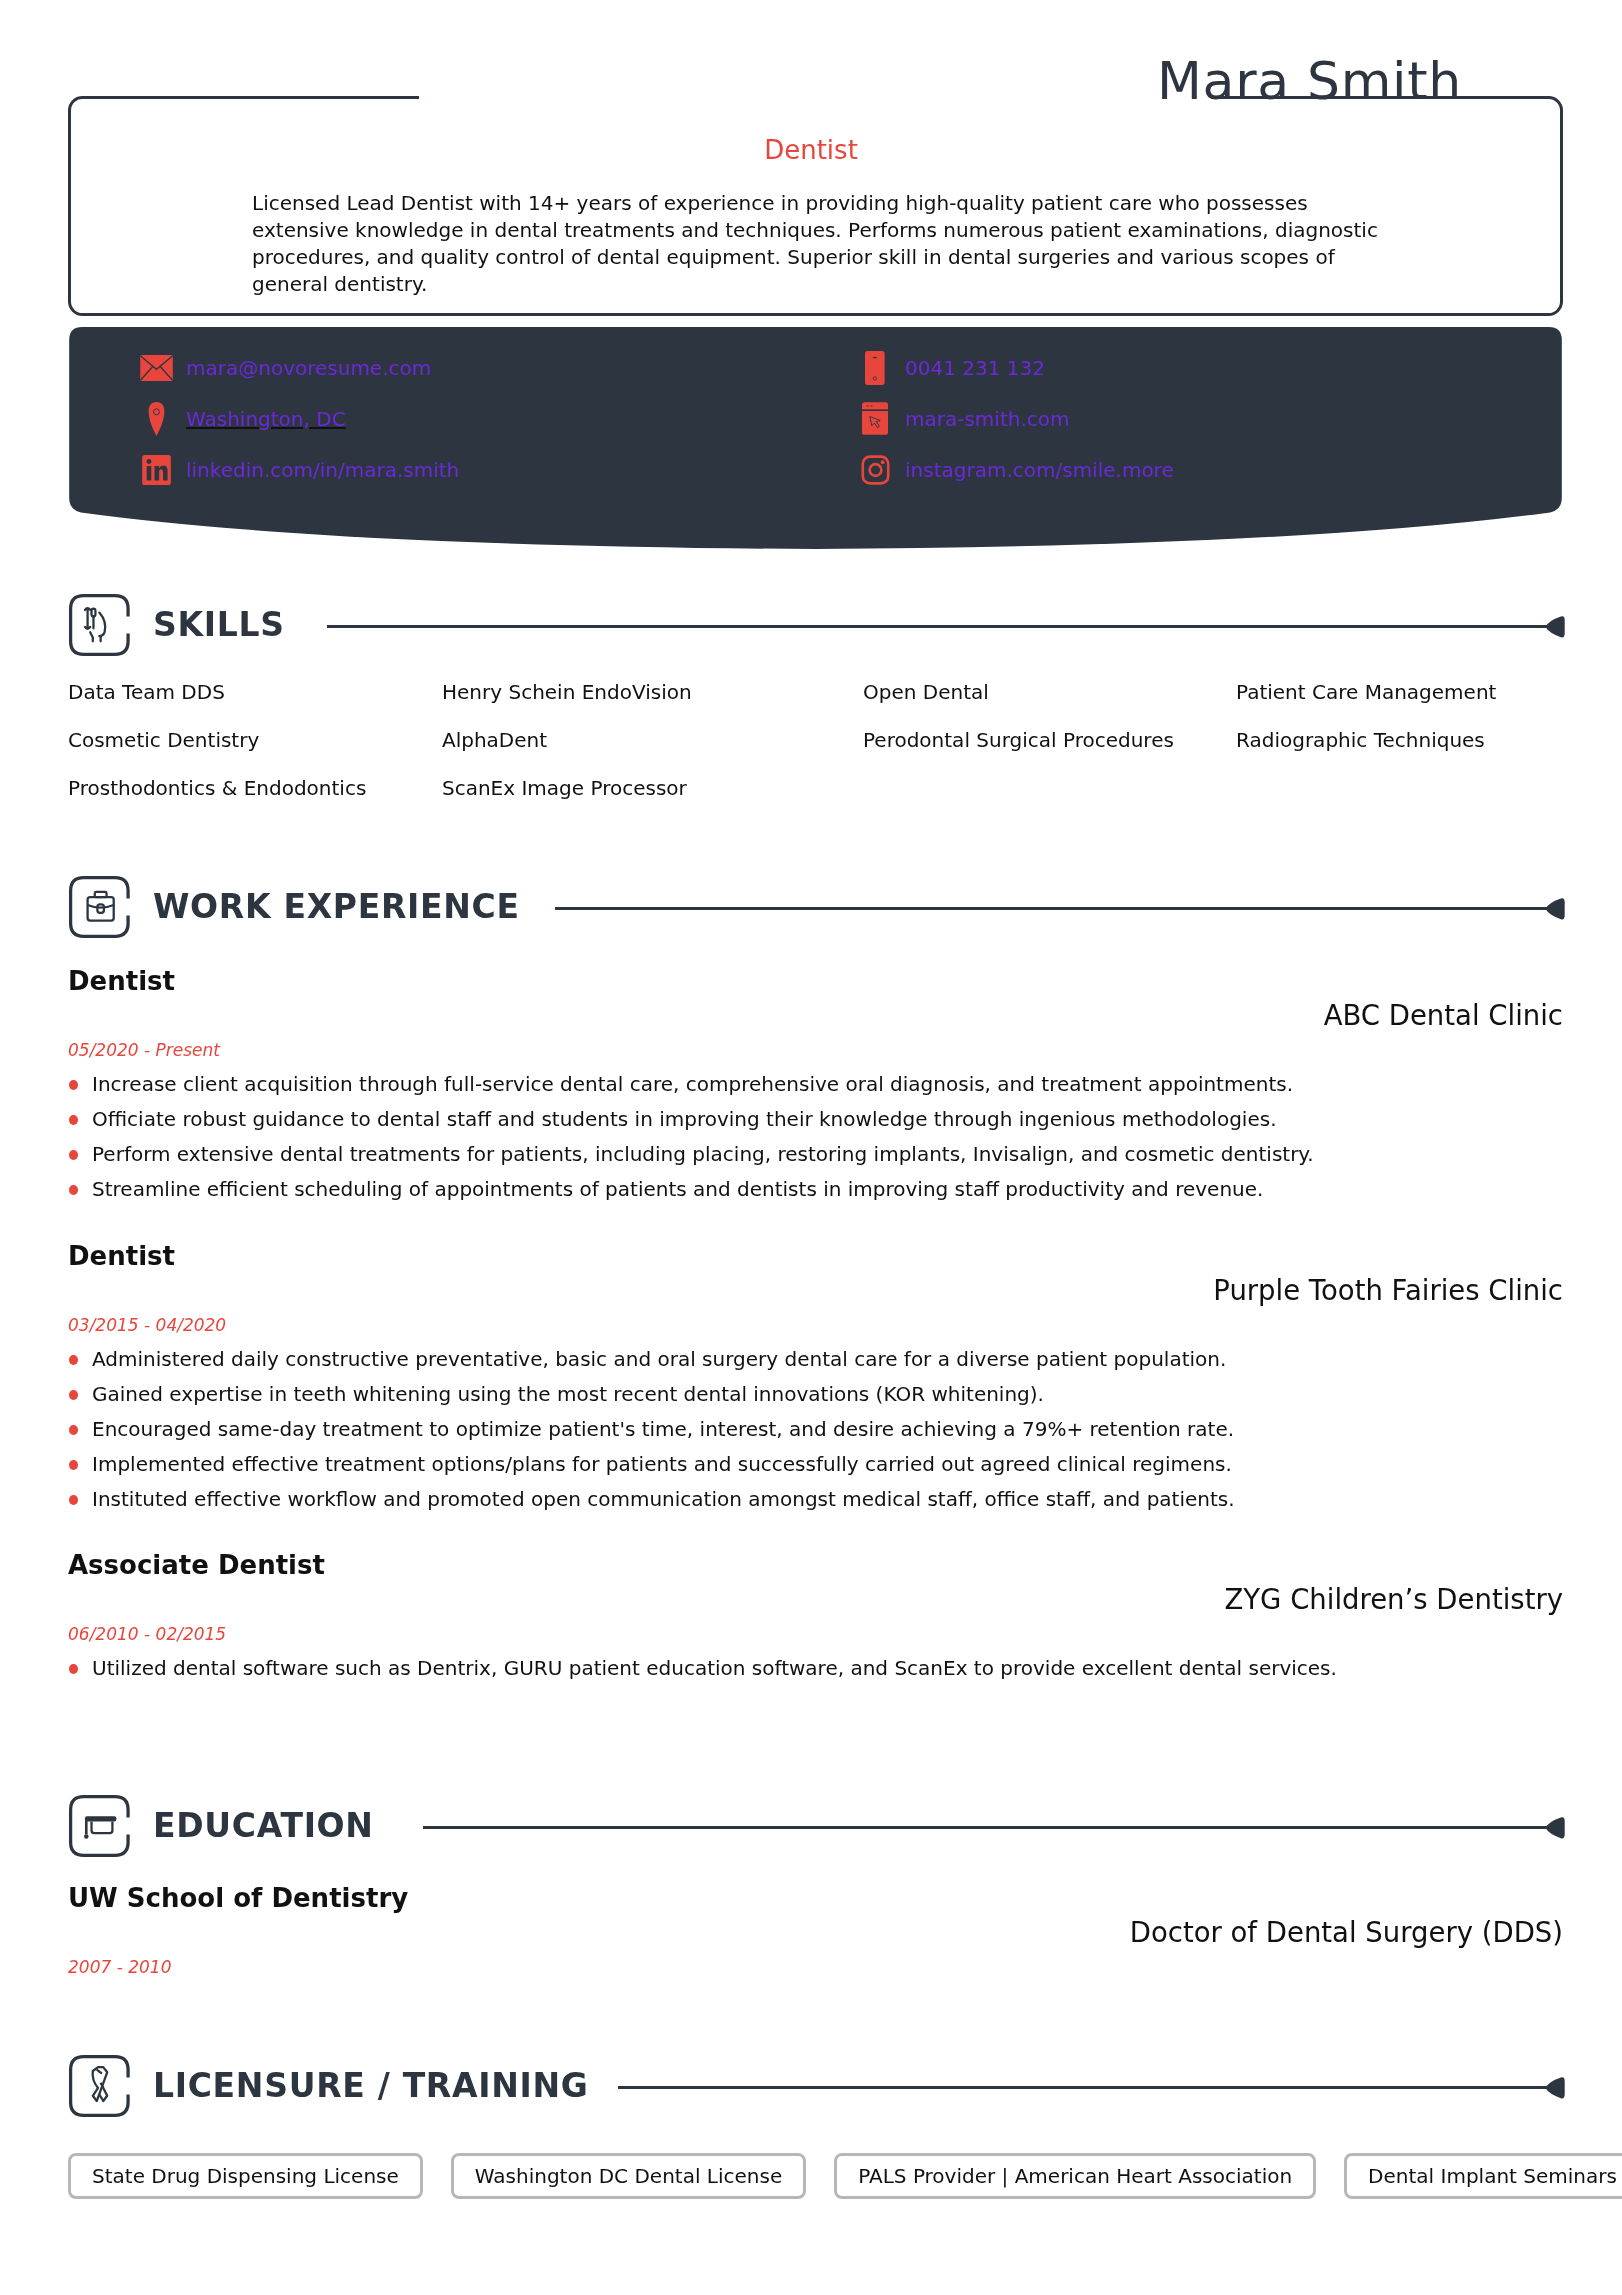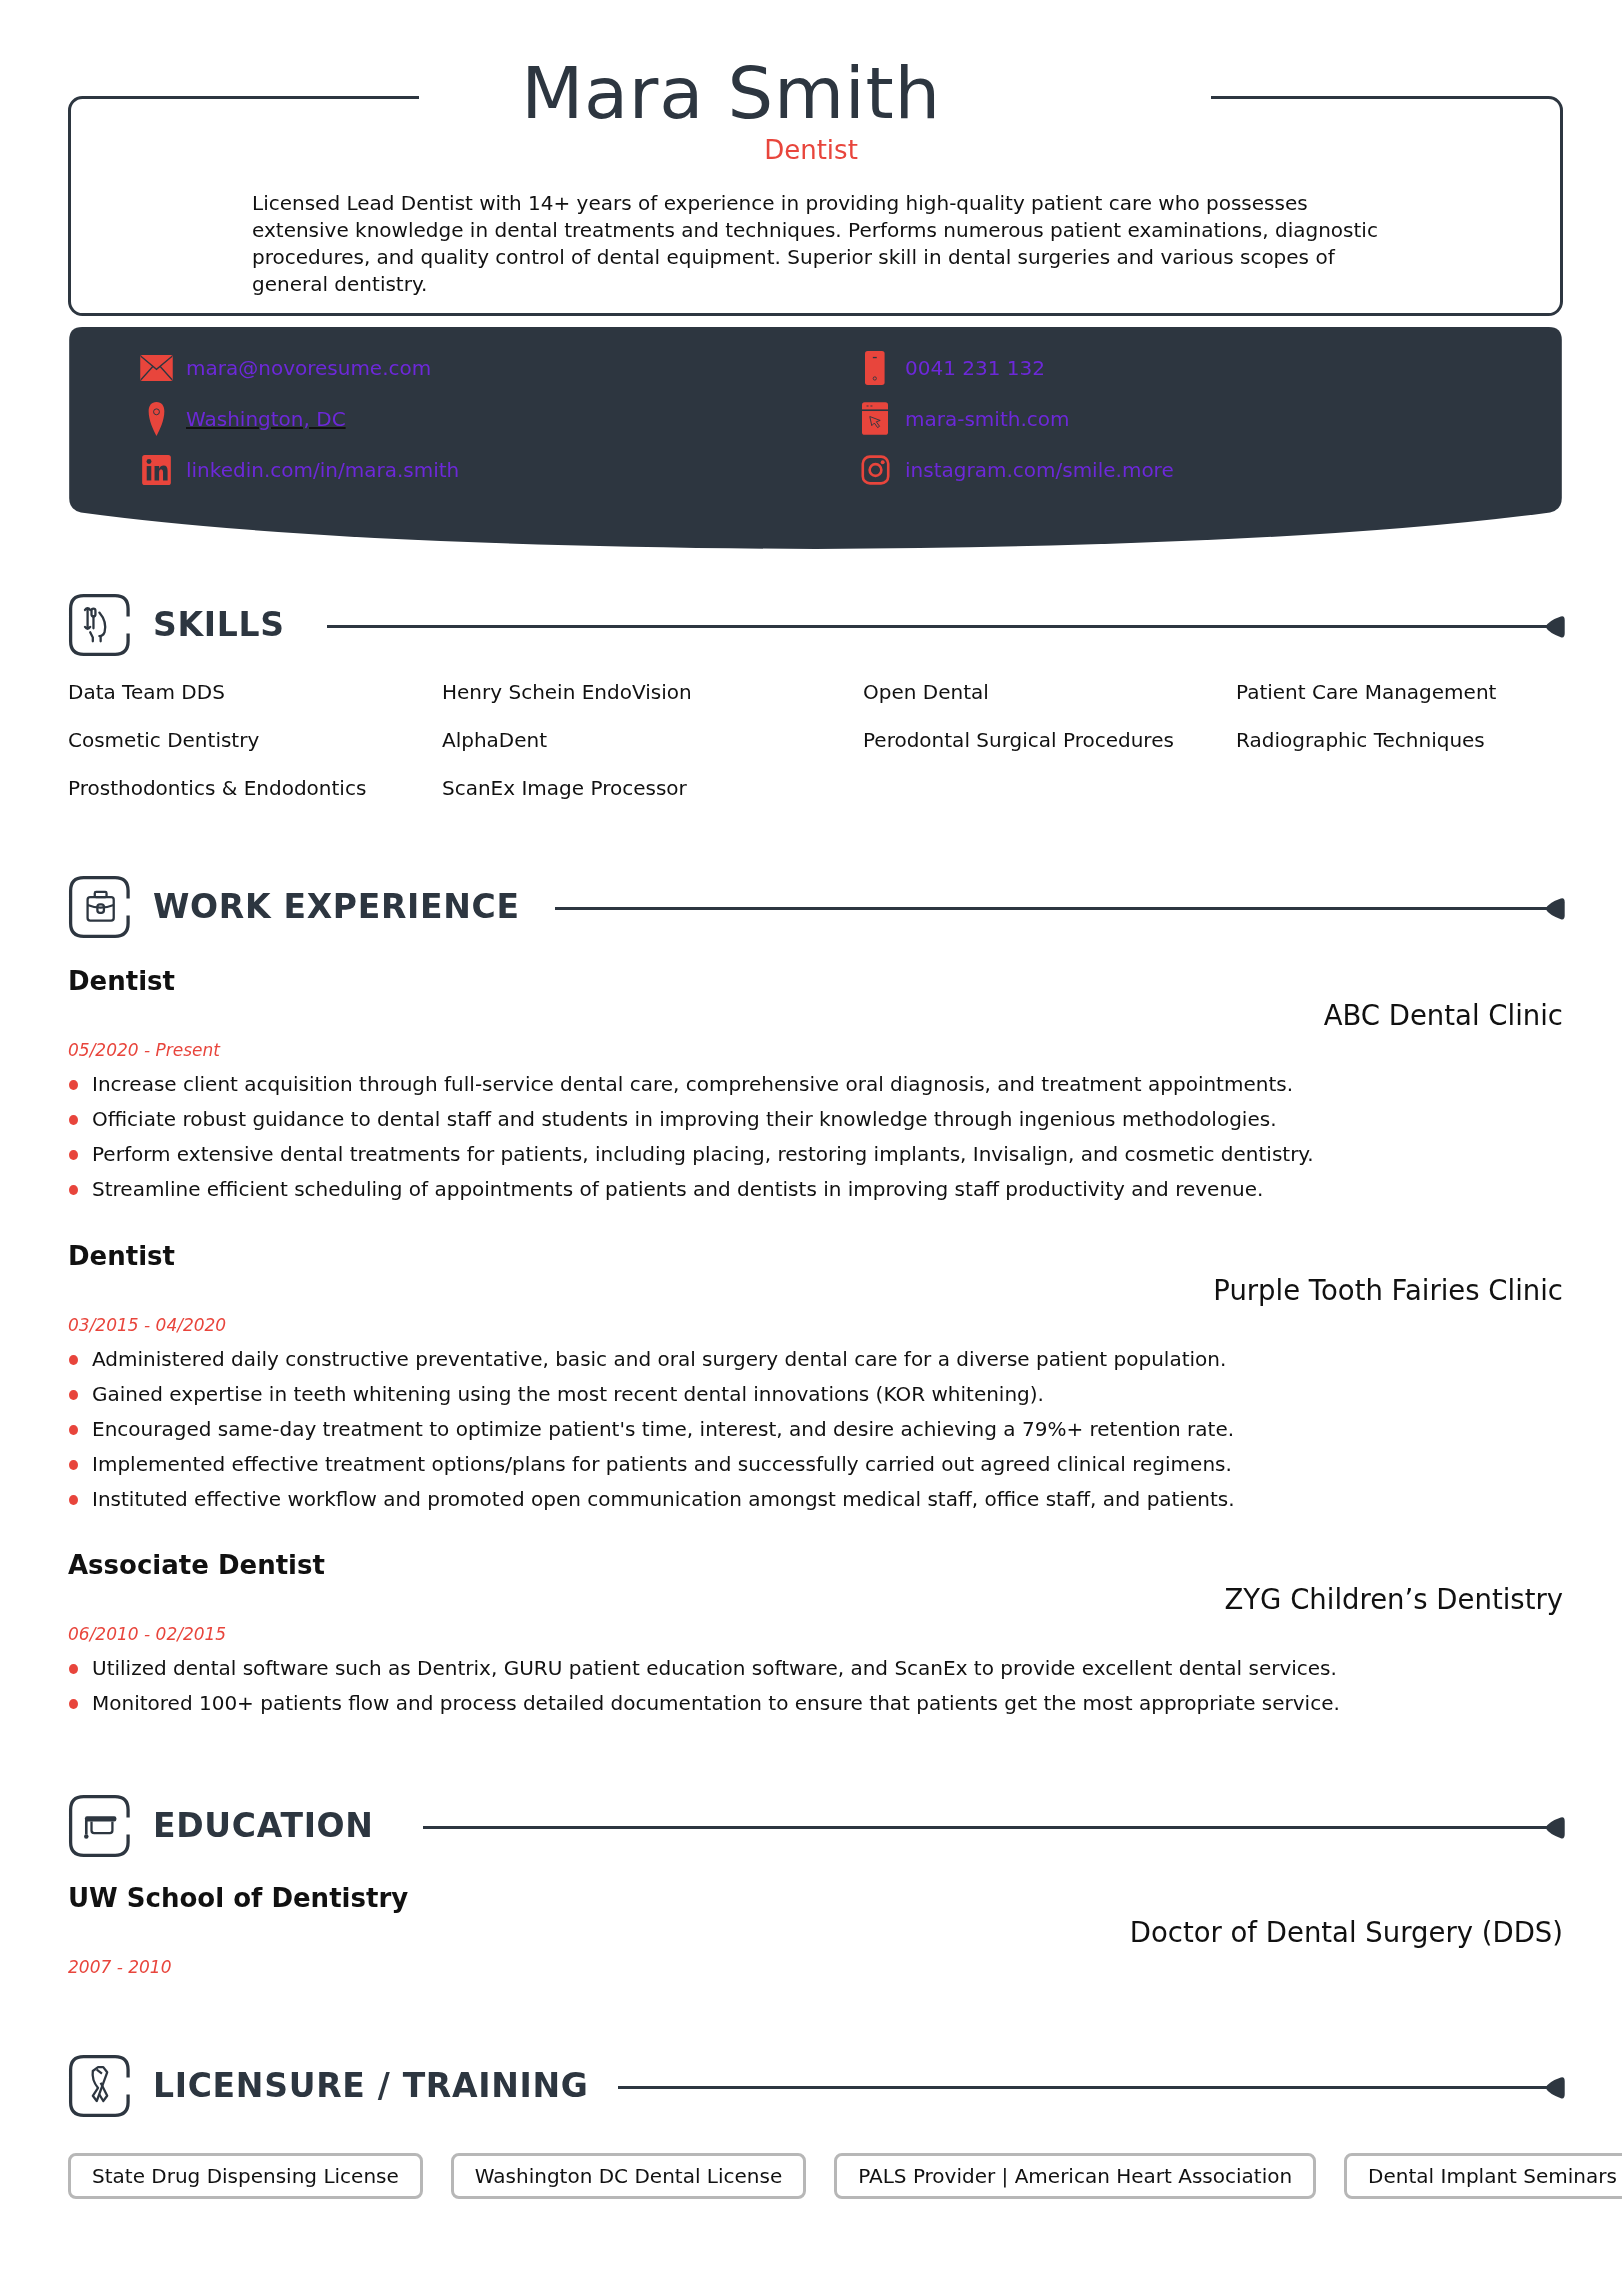--- a/index.html
+++ b/index.html
@@ -1,20 +1,20 @@
 <!DOCTYPE html>
 <html style="font-size:10.5px"><head>
 <meta charset="utf-8">
 <style>
   * { box-sizing: border-box; margin: 0; padding: 0; }
   html, body { width: 1622px; height: 2295px; background: #ffffff; overflow: hidden; }
   body { position: relative; font-family: "DejaVu Sans", "Liberation Sans", sans-serif; color: #111; }
 
-  .name { position: absolute; left: 0; width: 1462px; top: 51px; text-align: center;
-          font-size: 72px; color: #2d3640; font-family: "DejaVu Sans", sans-serif; letter-spacing: 0.7px; }
+  .name { position: absolute; left: 0; width: 1462px; top: 51px; text-align: right;
+          font-size: 52px; color: #2d3640; font-family: "DejaVu Sans", sans-serif; letter-spacing: 0.7px; }
   .summary-box { position: absolute; left: 68px; top: 96px; width: 1495px; height: 220px;
           border: 3.3px solid #2d3640; border-radius: 14.4px; }
   .summary-gap { position: absolute; left: 419px; top: 92px; width: 792px; height: 13px; background: #fff; }
   .job-title { position: absolute; left: 0; width: 1622px; top: 135px; text-align: center;
           font-size: 26px; color: #e8453c; }
   .summary { position: absolute; left: 252px; top: 190px; width: 1138px;
           font-size: 20px; line-height: 27px; color: #111; }
 
   .contact-band { position: absolute; left: 68px; top: 327px; width: 1495px; height: 222px; }
   .contact-band svg.bg { position: absolute; left: 0; top: 0; }
@@ -194,21 +194,20 @@
     <li><span class="dot"></span><span>Instituted effective workflow and promoted open communication amongst medical staff, office staff, and patients.</span></li>
   </ul>
 </div>
 
 <div class="entry" style="top:1548px;">
   <div class="role">Associate Dentist</div>
   <div class="org">ZYG Children’s Dentistry</div>
   <div class="dates">06/2010 - 02/2015</div>
   <ul>
     <li><span class="dot"></span><span>Utilized dental software such as Dentrix, GURU patient education software, and ScanEx to provide excellent dental services.</span></li>
-    <li><span class="dot"></span><span>Monitored 100+ patients flow and process detailed documentation to ensure that patients get the most appropriate service.</span></li>
   </ul>
 </div>
 
 <div class="section-head" style="top:1794px;">
   <svg class="icon-box" viewBox="0 0 98 98">
     <path d="M72 4 H24 Q4 4 4 24 V74 Q4 94 24 94 H72 Q92 94 92 74 V62 M92 36 V24 Q92 4 72 4" fill="none" stroke="#2d3640" stroke-width="5"></path>
     <g fill="#2d3640">
       <rect x="26" y="34" width="48" height="8" rx="3"></rect>
       <rect x="26" y="40" width="4" height="22"></rect>
       <circle cx="28" cy="65" r="3.5"></circle>

